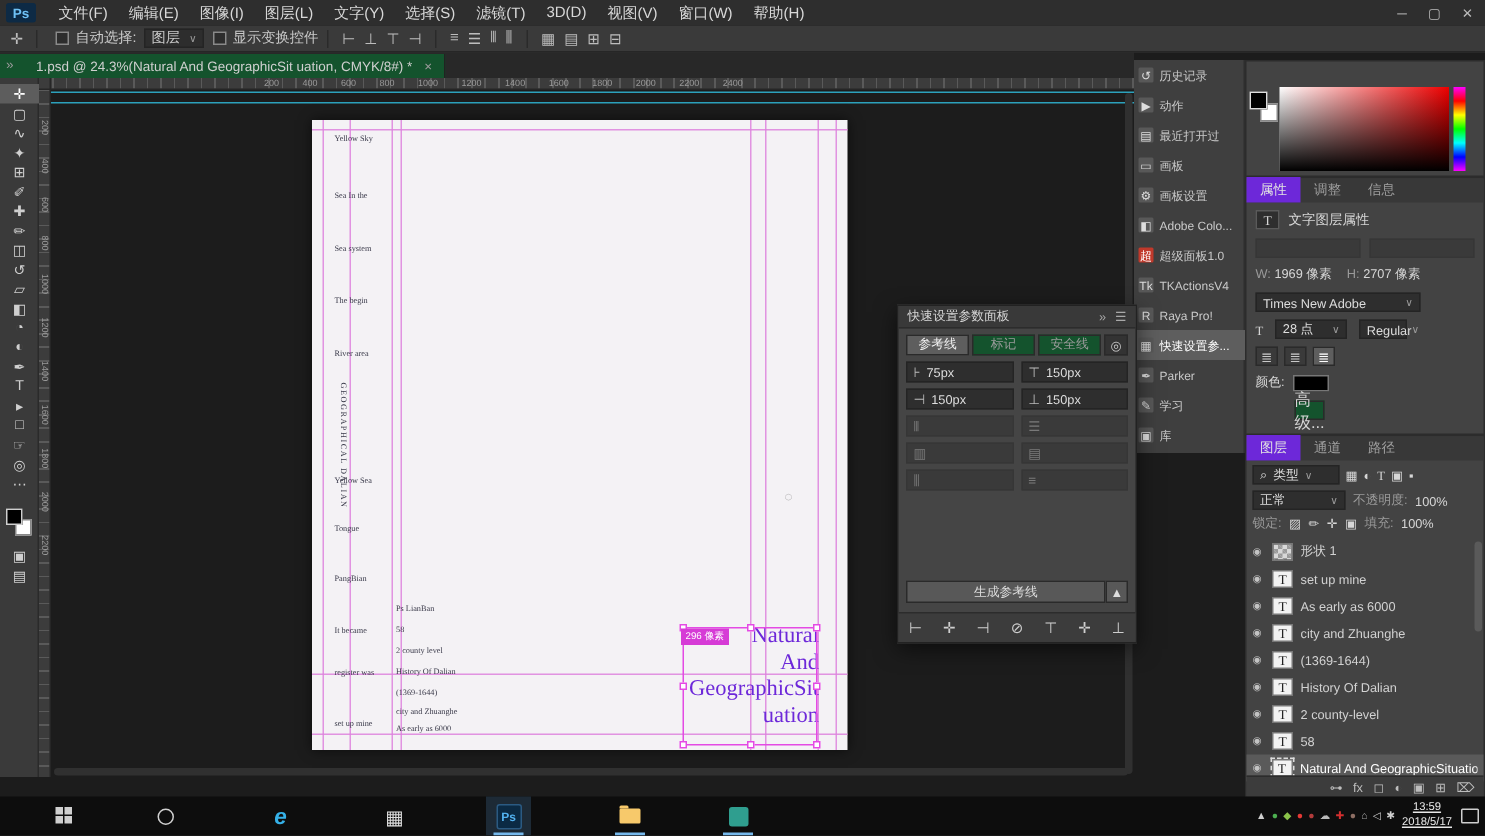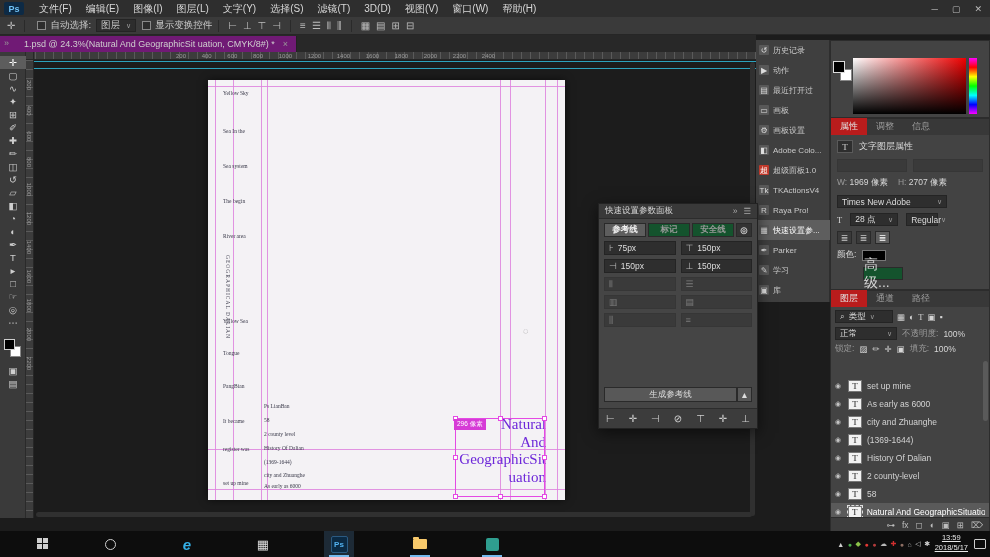--- a/index.html
+++ b/index.html
@@ -16,21 +16,21 @@
   .wincontrols { margin-left:auto; display:flex; gap:14px; padding-right:8px; color:#bbb; font-size:9px; }
 
   .optionsbar { position:absolute; left:0; top:17px; width:990px; height:18px; background:#3a3a3a;
     border-bottom:1px solid #262626; display:flex; align-items:center; font-size:9.5px; color:#c9c9c9; z-index:19; }
   .optionsbar .sep { width:1px; height:12px; background:#2a2a2a; margin:0 6px; }
   .chk { width:9px; height:9px; border:1px solid #8a8a8a; background:#2d2d2d; display:inline-block; margin:0 4px 0 6px; }
   .opt-dd { background:#2d2d2d; border:1px solid #242424; padding:0 4px; height:13px; display:flex; align-items:center; gap:6px; }
   .opt-icon { font-size:10px; color:#bdbdbd; padding:0 3px; }
 
   .tabbar { position:absolute; left:0; top:35px; width:756px; height:17px; background:#282828; z-index:18; display:flex; align-items:flex-end; }
-  .doc-tab { background:#701a75; color:#cfcfcf; font-size:9px; height:16px; display:flex; align-items:center;
+  .doc-tab { background:#14532d; color:#cfcfcf; font-size:9px; height:16px; display:flex; align-items:center;
     gap:8px; padding:0 8px 0 24px; border-right:1px solid #222; max-width:330px; white-space:nowrap; }
   .doc-tab .x { color:#9a9a9a; }
   .tool-collapse { position:absolute; left:4px; top:38px; color:#9a9a9a; font-size:9px; z-index:21; }
 
   
   .toolbar { position:absolute; left:0; top:52px; width:26px; height:466px; background:#3a3a3a;
     border-right:1px solid #2a2a2a; z-index:17; }
   .tool { position:absolute; left:0; width:26px; height:13px; display:flex; align-items:center; justify-content:center;
     font-size:9.5px; color:#cfcfcf; }
   .tool.active { background:#5d5d5d; color:#fff; }
@@ -62,21 +62,21 @@
   .rotcur { position:absolute; left:315px; top:246px; color:#8a8a8a; font-size:9px; }
   .scroll-v { position:absolute; right:1px; top:10px; width:5px; height:454px; background:#303030; border-radius:3px; }
   .scroll-h { position:absolute; left:10px; bottom:1px; height:5px; width:716px; background:#303030; border-radius:3px; }
 
   
   .qpanel { position:absolute; left:598px; top:203px; width:160px; height:226px; background:#454545;
     border:1px solid #222; box-shadow:0 4px 14px rgba(0,0,0,.55); z-index:22; font-size:8.5px; }
   .qtitle { height:15px; background:#393939; border-bottom:1px solid #2c2c2c; display:flex; align-items:center;
     padding:0 6px; color:#d6d6d6; }
   .qtitle .qbtns { margin-left:auto; display:flex; gap:6px; color:#a9a9a9; }
-  .qtabs { display:flex; gap:2px; padding:4px 5px 2px 5px; align-items:flex-start;font-weight:bold; }
+  .qtabs { display:flex; gap:2px; padding:4px 5px 2px 5px; align-items:flex-start; }
   .qtab { flex:1; height:14px; background:#14532d; color:#9a9a9a; display:flex; align-items:center; justify-content:center; border:1px solid #2a2a2a; }
   .qtab.active { background:#5e5e5e; color:#f0f0f0; }
   .qeye { width:16px; height:14px; background:#333; border:1px solid #2a2a2a; display:flex; align-items:center; justify-content:center; color:#cfcfcf; }
   .qrow { display:flex; gap:5px; padding:2px 5px; }
   .qfield { flex:1; height:14px; background:#2e2e2e; border:1px solid #242424; display:flex; align-items:center;
     gap:4px; padding:0 4px; color:#ddd; }
   .qfield .fi { color:#b9b9b9; font-size:9px; }
   .qfield.dim { opacity:.45; }
   .qaction { position:absolute; left:5px; bottom:26px; width:133px; height:15px; background:#585858; border:1px solid #2a2a2a;
     display:flex; align-items:center; justify-content:center; color:#ddd; }
@@ -89,21 +89,21 @@
   .extcol { position:absolute; left:756px; top:40px; width:74px; height:262px; background:#3f3f3f; border-right:1px solid #2e2e2e; z-index:10; }
   .extitem { position:absolute; left:0; width:74px; height:20px; display:flex; align-items:center; gap:4px;
     padding:0 3px; font-size:8px; color:#c9c9c9; white-space:nowrap; overflow:hidden; }
   .extitem.active { background:#5e5e5e; color:#fff; }
   .exticon { width:10px; height:10px; display:flex; align-items:center; justify-content:center; font-size:8px; flex:0 0 10px;
     background:#585858; color:#ddd; border-radius:1px; }
 
   .panel { position:absolute; left:830px; width:160px; background:#434343; border:1px solid #2c2c2c; z-index:9; }
   .ptabs { height:16px; background:#383838; display:flex; align-items:flex-end; font-size:9px; }
   .ptab { padding:2px 9px; color:#9f9f9f; }
-  .ptab.active { background:#b91c1c; color:#e2e2e2; }
+  .ptab.active { background:#6d28d9; color:#e2e2e2; }
   .pfield { background:#2e2e2e; border:1px solid #242424; color:#ddd; display:flex; align-items:center; padding:0 4px; height:13px; font-size:8.5px; }
   .dimrow { opacity:.4; }
   .alignbtn { width:15px; height:13px; border:1px solid #2a2a2a; background:#3a3a3a; color:#c9c9c9;
     display:flex; align-items:center; justify-content:center; font-size:9px; }
   .alignbtn.active { background:#5e5e5e; color:#fff; }
 
   
   .satbox { position:absolute; left:22px; top:17px; width:113px; height:56px;
     background:linear-gradient(to bottom, rgba(0,0,0,0), #000), linear-gradient(to right, #fff, #e00); }
   .huestrip { position:absolute; left:138px; top:17px; width:8px; height:56px;
@@ -474,21 +474,21 @@
     </div>
     <div style="position:absolute;left:6px;top:112px;display:flex;gap:4px">
       <span class="alignbtn">≣</span>
       <span class="alignbtn">≣</span>
       <span class="alignbtn active">≣</span>
     </div>
     <div style="position:absolute;left:6px;top:130px;display:flex;align-items:center;gap:6px;font-size:8.5px">
       <span>颜色:</span>
       <span style="width:24px;height:11px;background:#000;border:1px solid #777"></span>
     </div>
-    <div style="position:absolute;left:32px;top:148px;width:40px;height:13px;background:#14532d;border:1px solid #2a2a2a;display:flex;align-items:center;justify-content:center;font-size:14px">高级...</div>
+    <div style="position:absolute;left:32px;top:148px;width:20px;height:13px;background:#14532d;border:1px solid #2a2a2a;display:flex;align-items:center;justify-content:center;font-size:11px">高级...</div>
   </div>
 
   <div class="panel" style="top:290px; height:242px">
     <div class="ptabs">
       <span class="ptab active">图层</span>
       <span class="ptab">通道</span>
       <span class="ptab">路径</span>
     </div>
     <div style="position:absolute;left:4px;top:19px;display:flex;align-items:center;gap:4px;font-size:8.5px">
       <span class="pfield" style="width:58px;gap:4px">
@@ -513,20 +513,25 @@
     <div style="position:absolute;left:4px;top:52px;display:flex;align-items:center;gap:5px;font-size:8.5px">
       <span style="color:#9a9a9a">锁定:</span>
       <span>▨</span>
       <span>✏</span>
       <span>✛</span>
       <span>▣</span>
       <span style="color:#9a9a9a">填充:</span>
       <span>100%</span>
     </div>
 
+    <div class="layer-row" style="top:68px">
+      <span class="eye">◉</span>
+      <span class="lthumb checker"></span>
+      <span>形状 1</span>
+    </div>
     <div class="layer-row" style="top:86px">
       <span class="eye">◉</span>
       <span class="lthumb">T</span>
       <span>set up mine</span>
     </div>
     <div class="layer-row" style="top:104px">
       <span class="eye">◉</span>
       <span class="lthumb">T</span>
       <span>As early as 6000</span>
     </div>

